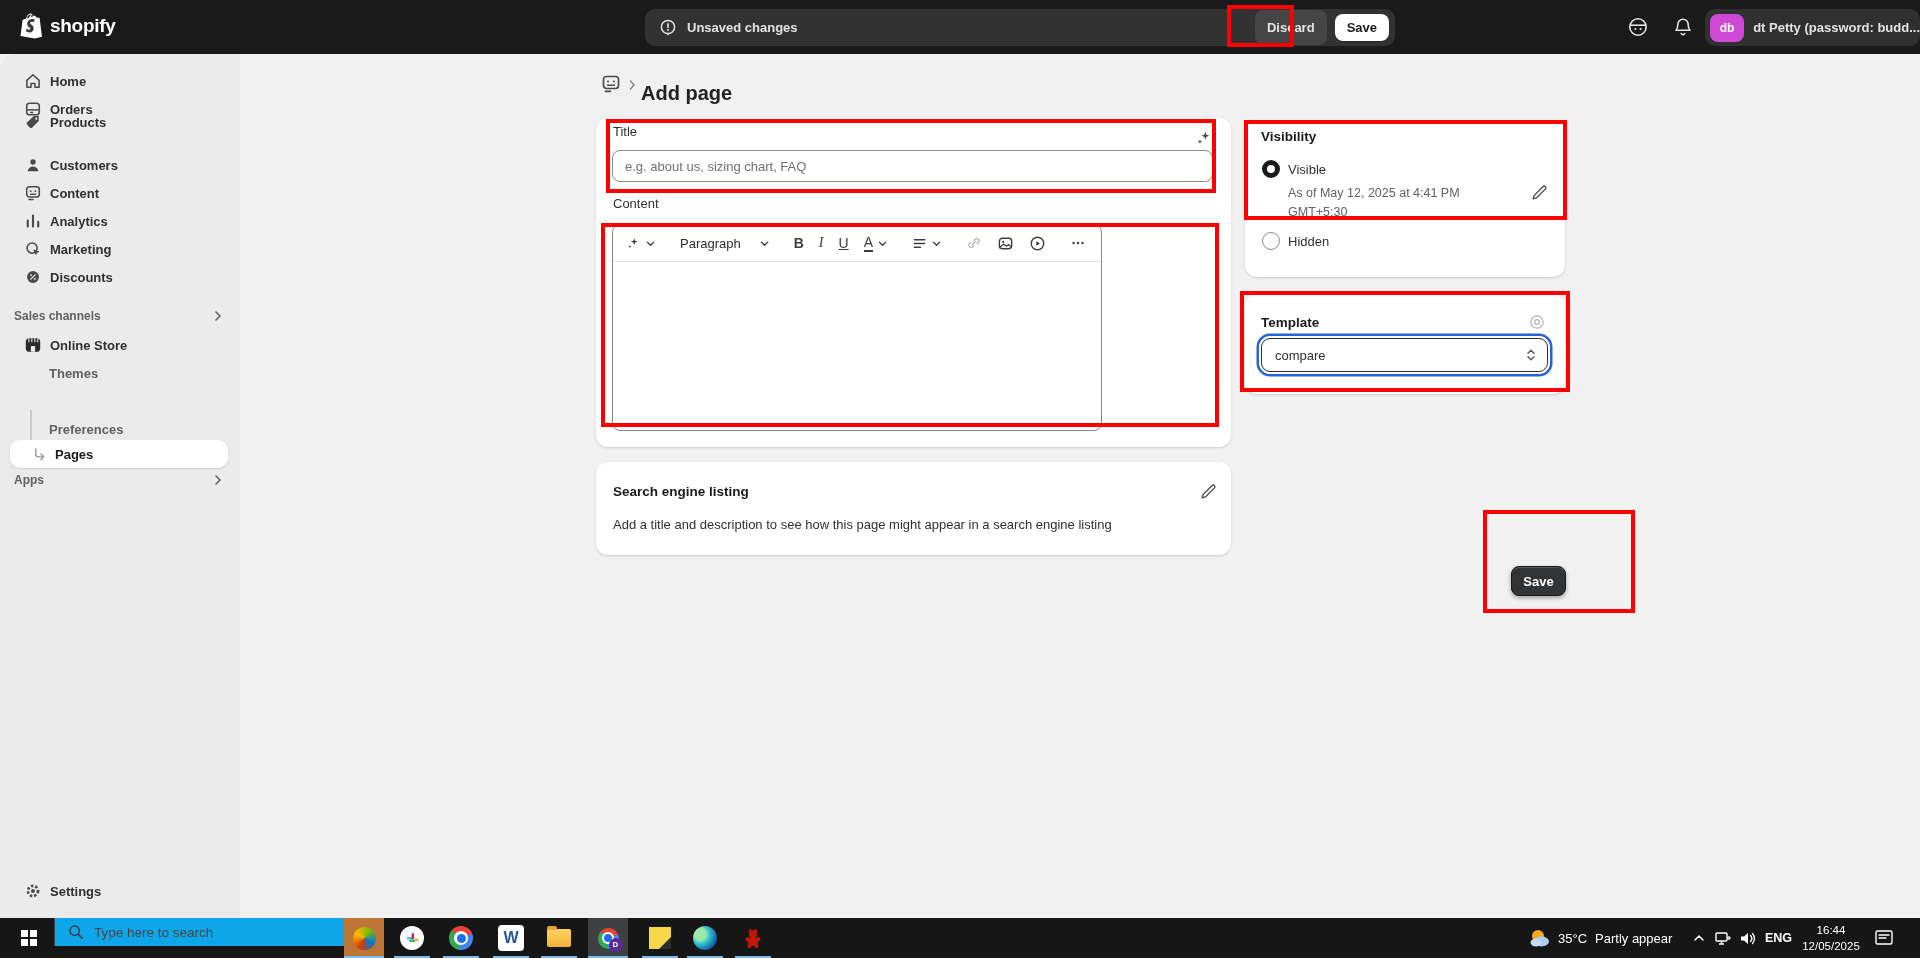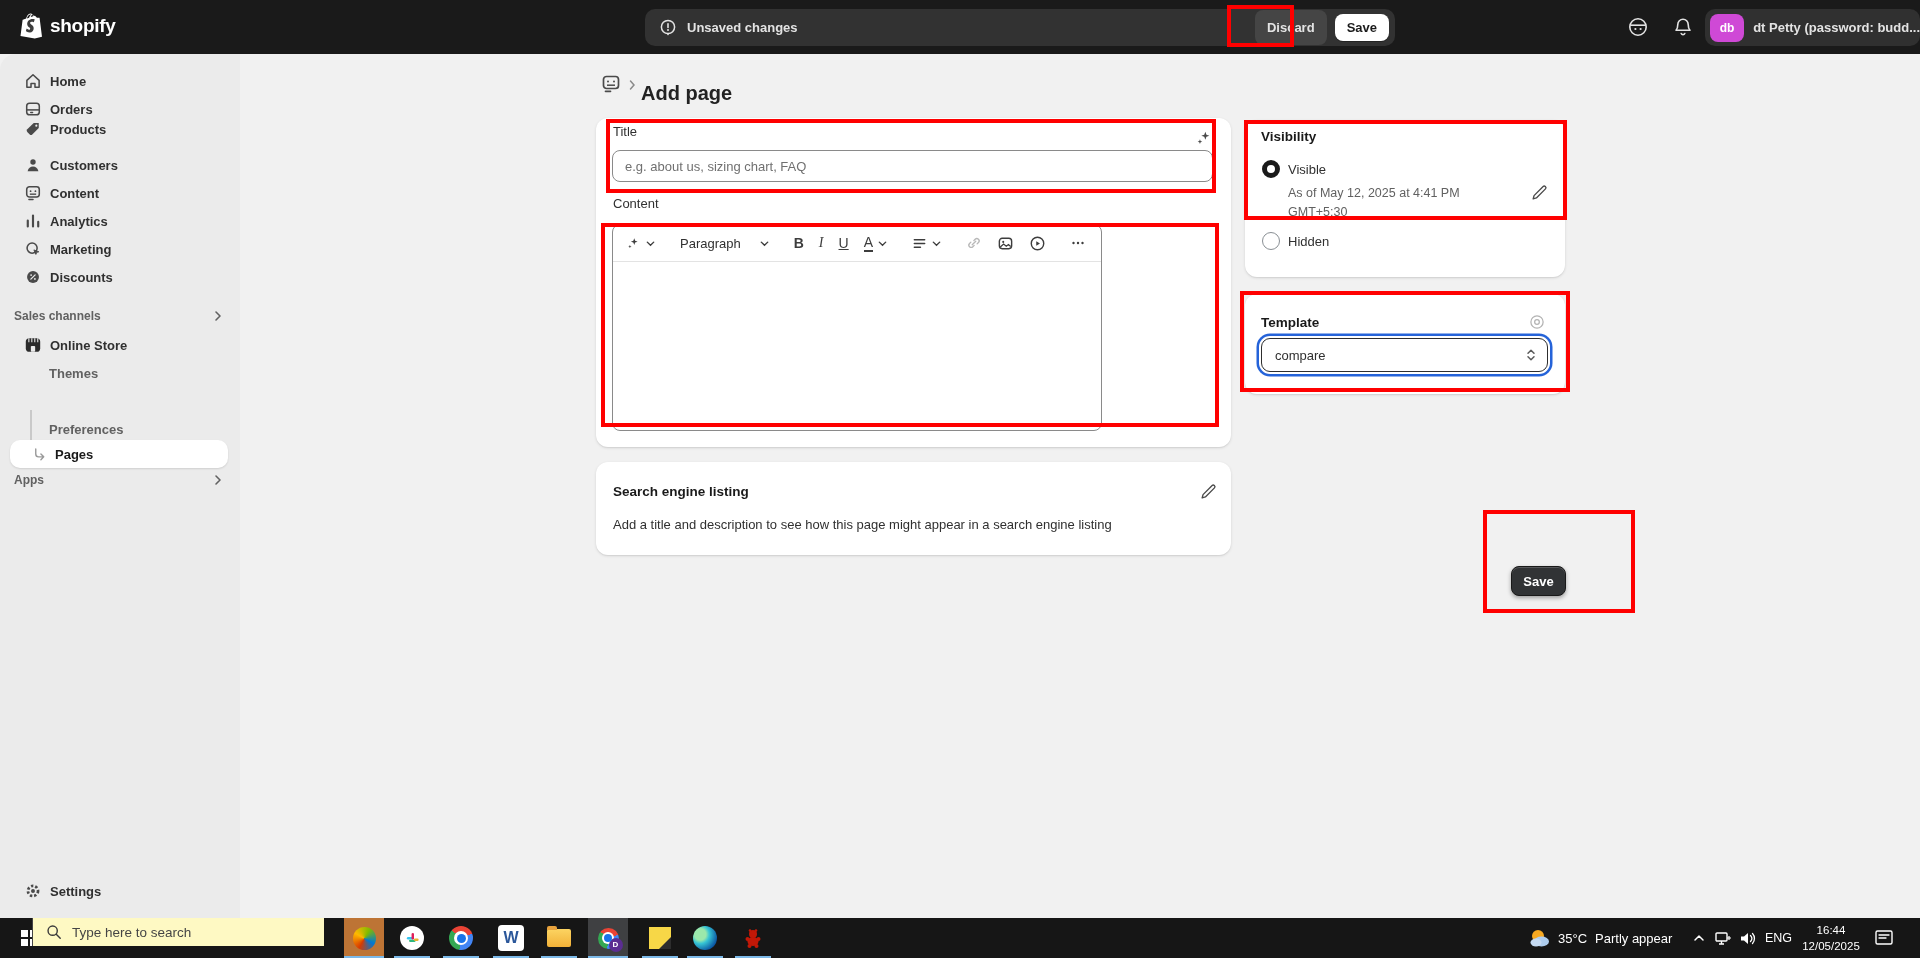--- a/index.html
+++ b/index.html
@@ -84,21 +84,21 @@
   .float-save{position:absolute;left:1511px;top:566px;width:53px;height:28px;background:#313335;color:#fff;
               font-size:13px;font-weight:700;border-radius:8px;display:flex;align-items:center;justify-content:center;
               cursor:pointer;border:1px solid #191919;box-shadow:inset 0 1px 0 rgba(255,255,255,.18),0 2px 4px rgba(0,0,0,.35)}
   
   .anno{position:absolute;border:4px solid #ff0000;box-sizing:border-box;z-index:40;pointer-events:none}
   
   .taskbar{position:absolute;left:0;top:918px;width:1920px;height:40px;background:#161616;z-index:5}
   .start{position:absolute;left:14px;top:0;width:30px;height:40px;display:flex;align-items:center;justify-content:center;cursor:pointer}
   .winlogo{display:grid;grid-template-columns:7px 7px;grid-template-rows:7px 7px;gap:1.5px}
   .winlogo i{background:#fdfdfd}
-  .tsearch{position:absolute;left:32px;top:0;width:292px;height:28px;background:#fef9c3;display:flex;align-items:center;
+  .tsearch{position:absolute;left:54px;top:0;width:292px;height:28px;background:#0ea5e9;display:flex;align-items:center;
            gap:10px;padding-left:13px;box-sizing:border-box;cursor:text;border-left:1px solid #444}
   .tsearch span{font-size:13.5px;color:#454545}
   .tile{position:absolute;top:0;width:40px;height:40px;display:flex;align-items:center;justify-content:center;cursor:pointer}
   .underline{position:absolute;bottom:0;height:2.5px;background:#7cb9e8}
   .tray{position:absolute;top:0;height:40px;display:flex;align-items:center;color:#fff}
   .traytxt{font-size:13px;color:#fff}
   .clock{position:absolute;left:1797px;top:4px;width:68px;text-align:center;color:#fff;font-size:11.5px;line-height:16px;cursor:pointer}
   .badge1{position:absolute;left:1541px;top:922px;min-width:12px;height:12px;border-radius:6px;background:#e81224;
           color:#fff;font-size:8.5px;font-weight:700;display:flex;align-items:center;justify-content:center;padding:0 2px}
   .notifbadge{position:absolute;left:1888px;top:928px;width:21px;height:21px;border-radius:50%;background:#1f1f1f;
@@ -188,21 +188,21 @@
   <div class="nav-item" style="top:41px">
     <span class="ic">
         <svg width="18" height="18" viewBox="0 0 20 20">
           <rect x="3" y="3.5" width="14" height="13" rx="3.2" fill="none" stroke="#4a4a4a" stroke-width="1.7"></rect>
           <path d="M3 11h14" stroke="#4a4a4a" stroke-width="1.7"></path>
           <path d="M7.5 14h2" stroke="#4a4a4a" stroke-width="1.7" stroke-linecap="round"></path>
         </svg>
       </span>
     <span>Orders</span>
   </div>
-  <div class="nav-item" style="top:61px">
+  <div class="nav-item" style="top:54px">
     <span class="ic">
         <svg width="18" height="18" viewBox="0 0 20 20">
           <path d="M10.8 3.2h5.6v5.6l-7.2 7.2a2 2 0 0 1-2.8 0l-2.8-2.8a2 2 0 0 1 0-2.8z" fill="#4a4a4a"></path>
           <circle cx="13.7" cy="6.3" r="1.2" fill="#ebebeb"></circle>
         </svg>
       </span>
     <span>Products</span>
   </div>
   <div class="nav-item" style="top:97px">
     <span class="ic">
@@ -562,21 +562,21 @@
         <path d="M15 7v4M13 9h4" stroke="#fff" stroke-width="1.2"></path>
       </svg>
   </div>
   <div class="tray" style="left:1738px">
     <svg width="19" height="19" viewBox="0 0 19 19">
         <path d="M3 7.5v4h3l4 3.5v-11L6 7.5z" fill="#fff"></path>
         <path d="M12.5 6.5a4.4 4.4 0 0 1 0 6M14.5 4.5a7.4 7.4 0 0 1 0 10" fill="none" stroke="#fff" stroke-width="1.3" stroke-linecap="round"></path>
       </svg>
   </div>
   <div class="tray" style="left:1765px">
-    <span class="traytxt" style="font-weight:400;font-size:12.5px">ENG</span>
+    <span class="traytxt" style="font-weight:700;font-size:12.5px">ENG</span>
   </div>
   <div class="clock">
     <div>16:44</div>
     <div>12/05/2025</div>
   </div>
   <div class="tray" style="left:1874px">
     <svg width="20" height="20" viewBox="0 0 20 20">
         <rect x="2" y="3" width="16" height="13" rx="1.5" fill="none" stroke="#fff" stroke-width="1.4"></rect>
         <path d="M5 7h10M5 10h7" stroke="#fff" stroke-width="1.3" stroke-linecap="round"></path>
       </svg>

